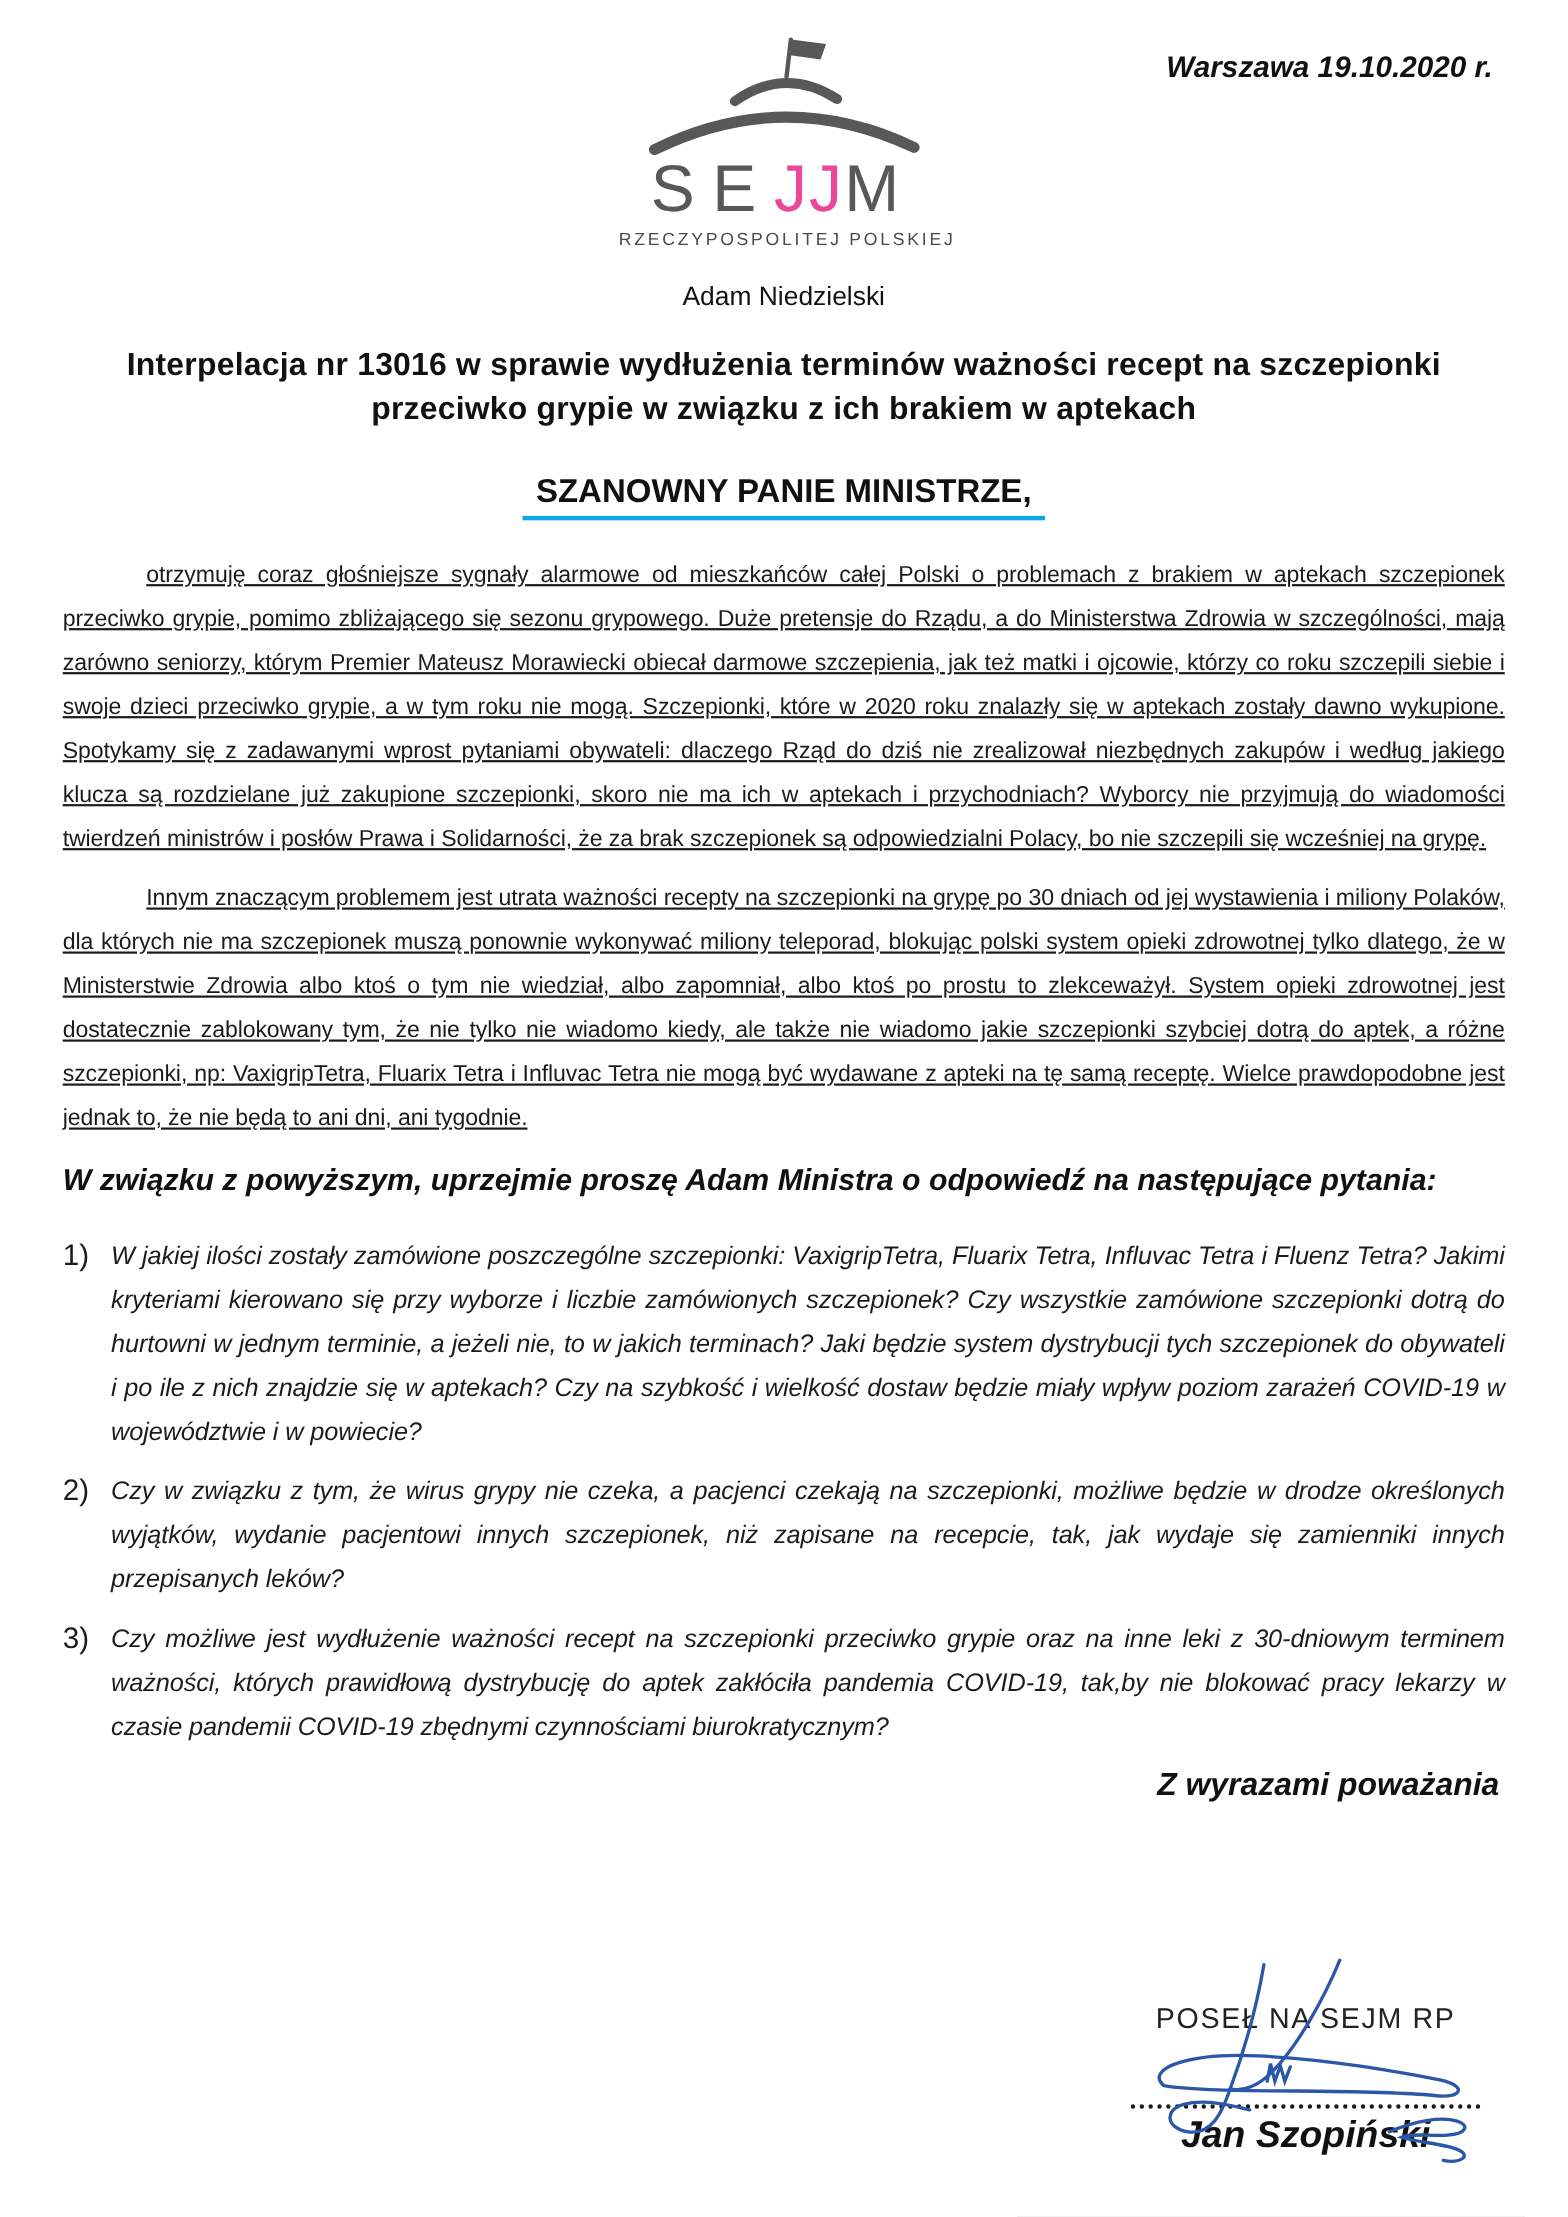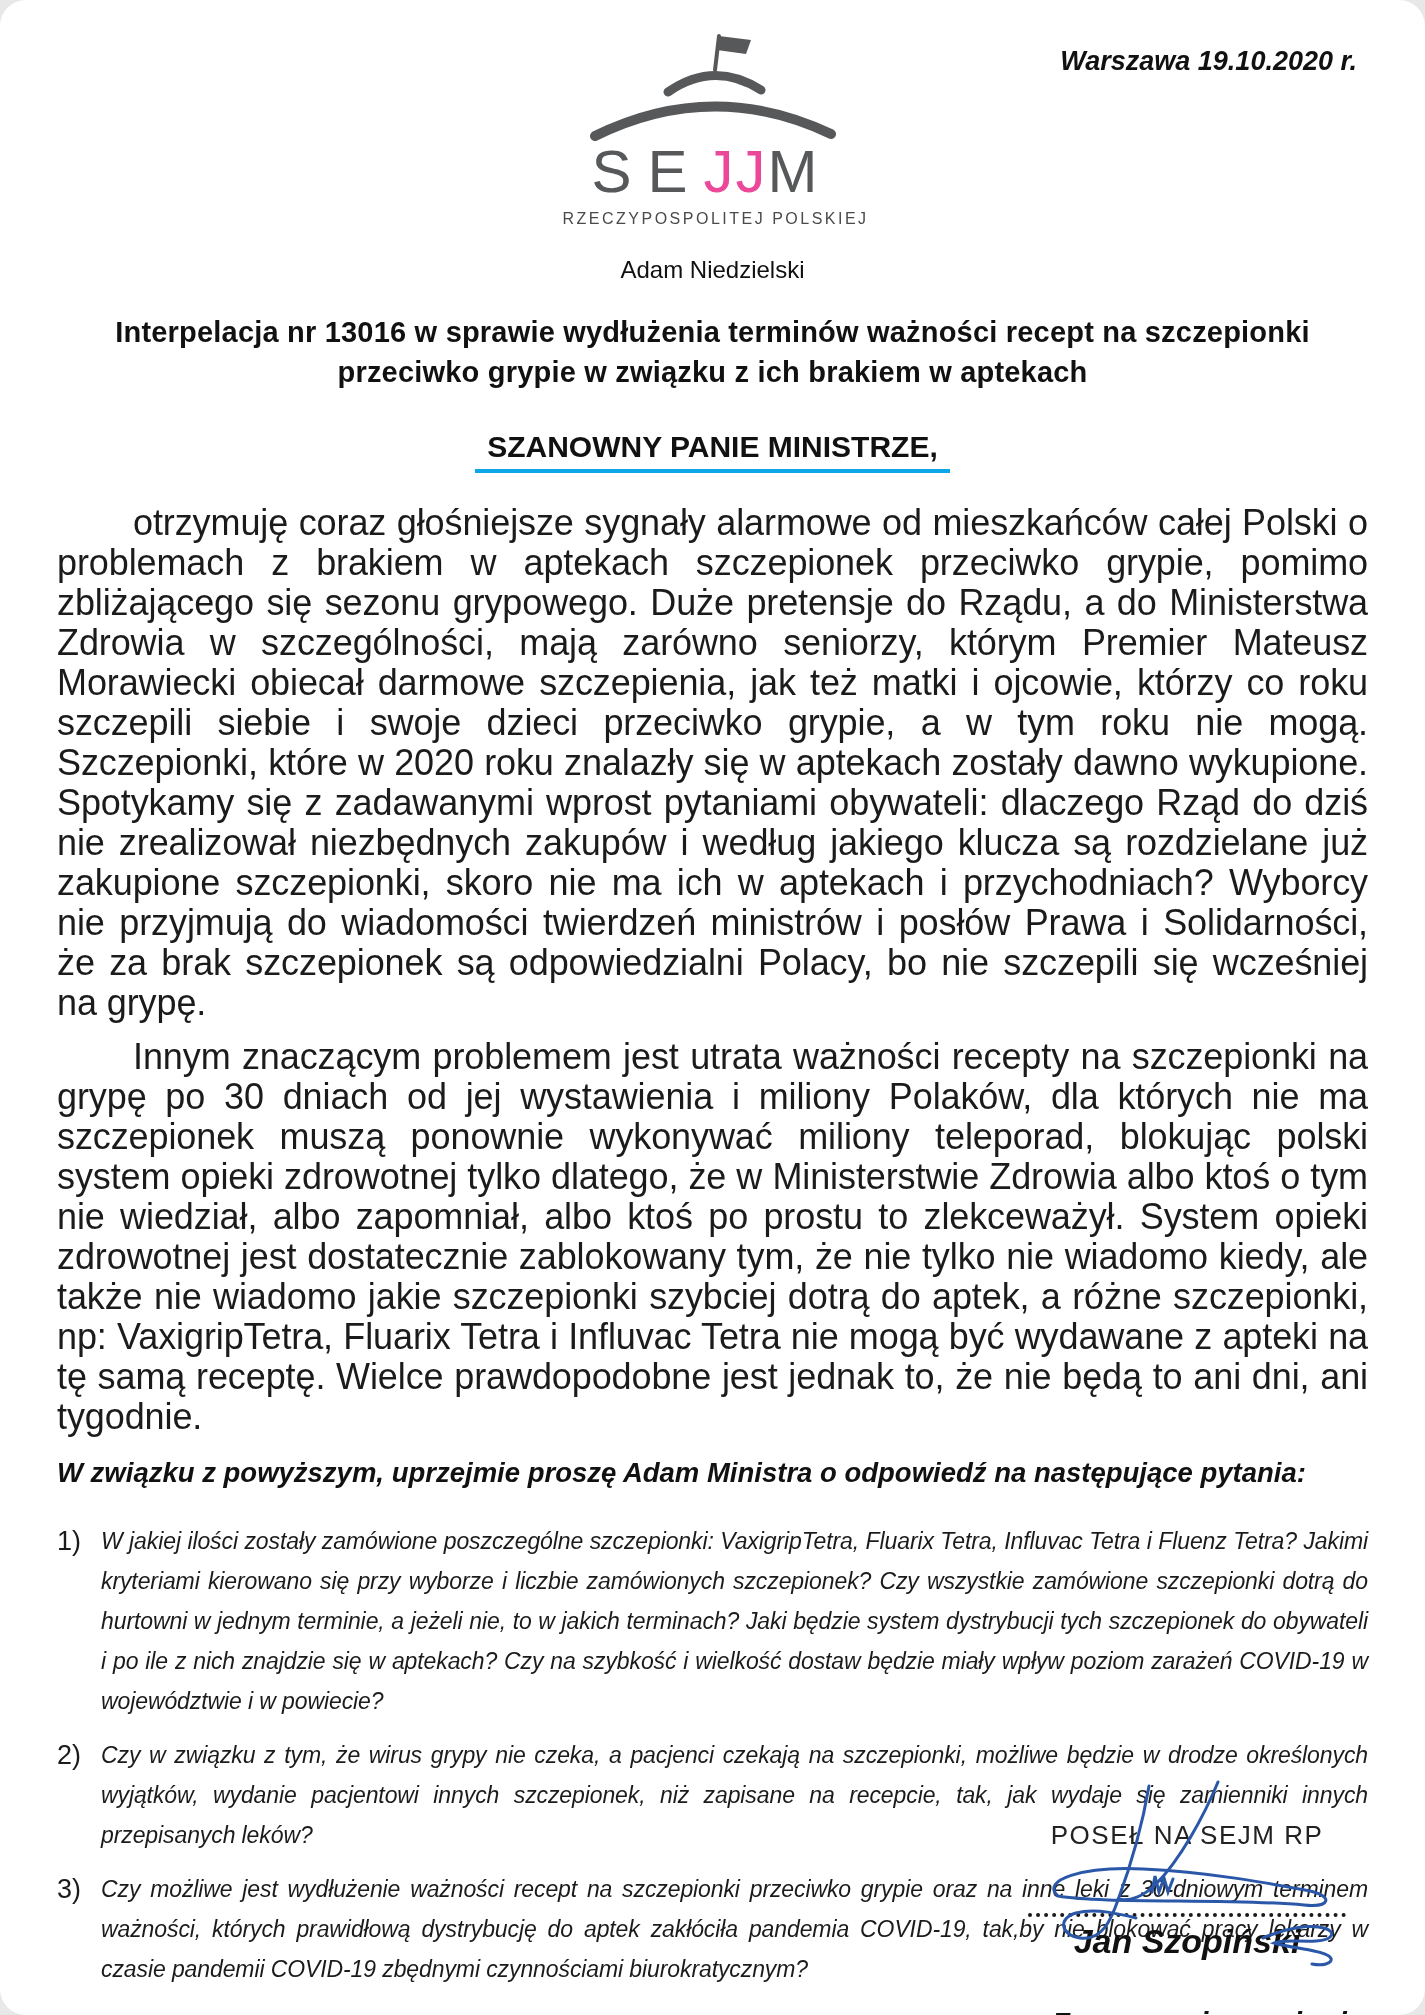--- a/index.html
+++ b/index.html
@@ -4,21 +4,20 @@
 <style>
   html,body { margin:0; padding:0; background:#e8e8e8; }
   .page {
     position:relative;
     width:1425px; height:2015px;
     margin:0 auto;
     background:#ffffff;
     font-family:"Liberation Sans", sans-serif;
     color:#1b1b1b;
     overflow:hidden;
-    border-radius:26px;
   }
 
   
   .date {
     position:absolute; top:46px; right:68px;
     font-size:27px; font-weight:bold; font-style:italic;
     color:#111;
   }
   .logo {
     position:absolute; top:30px; left:50%; transform:translateX(-50%);
@@ -56,22 +55,22 @@
   }
   .salutation { margin-top:38px; text-align:center; }
   .salutation span {
     display:inline-block;
     font-size:30px; font-weight:bold; color:#111;
     border-bottom:4px solid #0ea5e9;
     padding:0 12px 5px 12px;
   }
   .para {
     margin:14px 0 0 0;
-    font-size:36px; line-height:40px;
-    text-align:justify; letter-spacing:-0.1px;
+    font-size:21px; line-height:40px;
+    text-align:justify; letter-spacing:-0.1px;text-decoration:underline;
   }
   .para.first { margin-top:30px; }
   .para.indent { text-indent:76px; }
   .q-intro {
     margin-top:16px;
     font-size:27.5px; line-height:40px;
     font-weight:bold; font-style:italic; color:#111;
   }
   .q-list { margin-top:18px; }
   .q-item { display:flex; margin-bottom:14px; }

